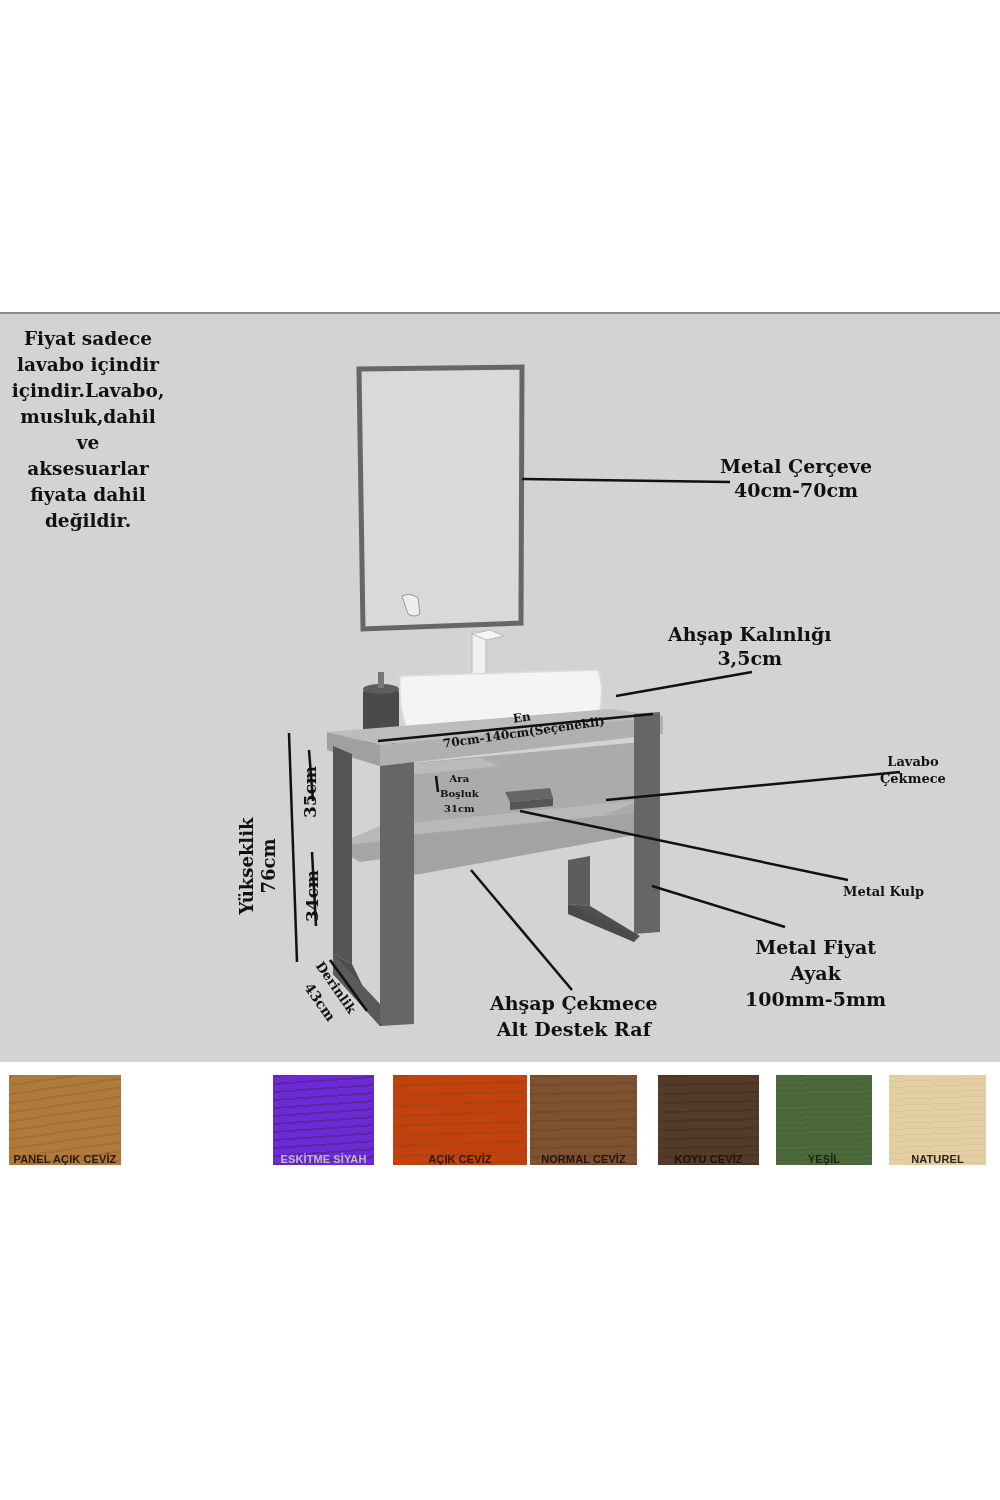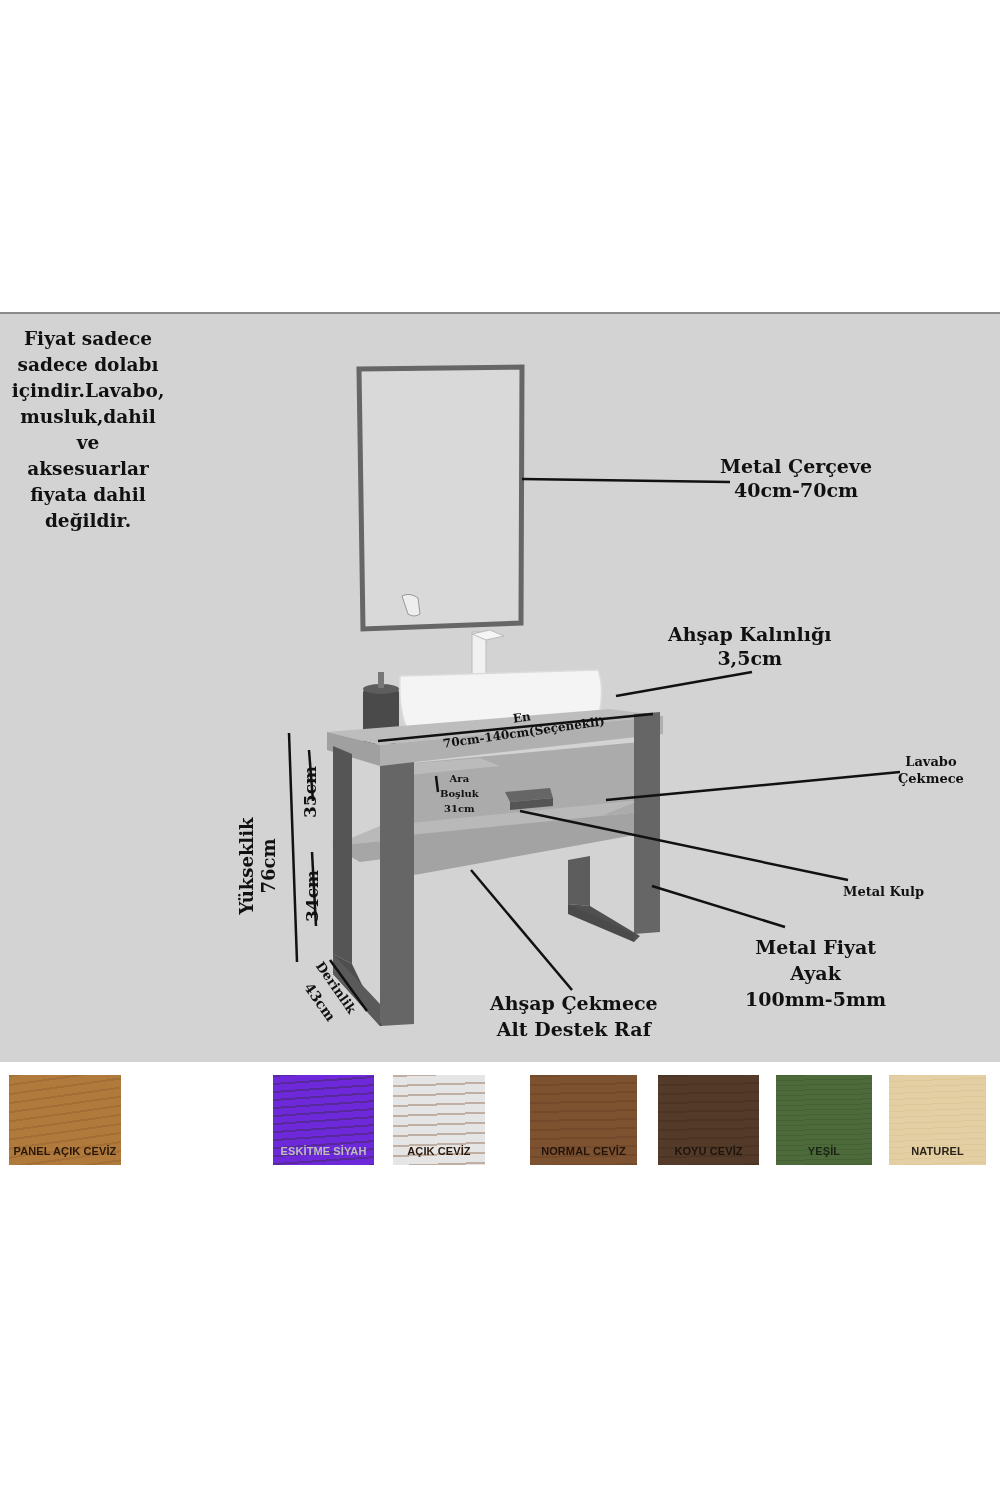--- a/index.html
+++ b/index.html
@@ -10,40 +10,40 @@
     position: absolute; left: 0; top: 312px; width: 1000px; height: 750px;
     background: #d3d3d3;
     border-top: 2px solid #8a8a8a;
   }
   .panel svg.art { position: absolute; left: 0; top: 0; width: 1000px; height: 750px; }
 
   .lbl { position: absolute; font-weight: bold; text-align: center; line-height: 1.28; white-space: nowrap; }
   .note { left: 8px; top: 12px; width: 160px; font-size: 18.5px; line-height: 26px; white-space: normal; }
   .l-frame  { left: 720px; top: 140px; font-size: 19px; }
   .l-wood   { left: 668px; top: 308px; font-size: 19px; }
-  .l-drawer { left: 898px; top: 440px; font-size: 13px; }
+  .l-drawer { left: 880px; top: 440px; font-size: 13px; }
   .l-kulp   { left: 843px; top: 570px; font-size: 13px; }
   .l-leg    { left: 745px; top: 620px; font-size: 19px; line-height: 26px; }
   .l-shelf  { left: 490px; top: 676px; font-size: 19px; line-height: 26px; }
   .l-en     { left: 440px; top: 408px; font-size: 12px; transform: rotate(-8deg); transform-origin: left top; }
   .l-ara    { left: 440px; top: 457px; font-size: 10px; line-height: 15px; }
 
   .rot { position: absolute; font-weight: bold; white-space: nowrap; transform-origin: center center; }
   .r-yuk  { left: 208px; top: 530px; width: 100px; text-align: center; font-size: 18px; transform: rotate(-90deg); line-height: 22px; }
   .r-35   { left: 280px; top: 468px; width: 60px; text-align: center; font-size: 17px; transform: rotate(-90deg); }
   .r-34   { left: 282px; top: 572px; width: 60px; text-align: center; font-size: 17px; transform: rotate(-90deg); }
   .r-der  { left: 296px; top: 666px; width: 80px; text-align: center; font-size: 13px; transform: rotate(55deg); }
   .r-43   { left: 290px; top: 680px; width: 60px; text-align: center; font-size: 14px; transform: rotate(55deg); }
 
   .swatches { position: absolute; left: 0; top: 1075px; width: 1000px; height: 92px; }
   .swatch {
     position: absolute; top: 0; height: 90px;
     display: flex; align-items: flex-end; justify-content: center;
     font-family: "Liberation Sans", "DejaVu Sans", sans-serif;
-    font-weight: bold; font-size: 11px; padding-bottom: 8px; letter-spacing: 0.1px;
+    font-weight: bold; font-size: 11px; padding-bottom: 0; letter-spacing: 0.1px;
     overflow: hidden;
   }
   .swatch .grain { position: absolute; inset: 0; opacity: 0.35; }
   .swatch span { position: relative; }
 </style>
 </head>
 <body>
 
 <div class="panel">
 
@@ -113,21 +113,21 @@
       <line x1="436" y1="462" x2="438" y2="478"></line>
       <line x1="289" y1="419" x2="297" y2="648"></line>
       <line x1="309" y1="436" x2="313" y2="487"></line>
       <line x1="312" y1="538" x2="316" y2="612"></line>
       <line x1="330" y1="646" x2="367" y2="697"></line>
     </g>
   </svg>
 
   <div class="lbl note">
     <div>Fiyat sadece</div>
-    <div>sadece dolabı</div>
+    <div>lavabo içindir</div>
     <div>içindir.Lavabo,</div>
     <div>musluk,dahil ve</div>
     <div>aksesuarlar</div>
     <div>fiyata dahil</div>
     <div>değildir.</div>
   </div>
 
   <div class="lbl l-frame">
     <div>Metal Çerçeve</div>
     <div>40cm-70cm</div>
@@ -182,21 +182,21 @@
 
 <div class="swatches">
   <div class="swatch" style="left:9px;width:112px;background:#b07a3c;color:#2a1708;">
     <div class="grain" style="background:repeating-linear-gradient(172deg,#8a5a28 0 2px,transparent 2px 9px);"></div>
     <span>PANEL AÇIK CEVİZ</span>
   </div>
   <div class="swatch" style="left:273px;width:101px;background:#6d28d9;color:#bdbdbd;">
     <div class="grain" style="background:repeating-linear-gradient(176deg,#2e2b28 0 2px,transparent 2px 8px);"></div>
     <span>ESKİTME SİYAH</span>
   </div>
-  <div class="swatch" style="left:393px;width:92px;background:#e5e5e5;color:#2a1708;">
+  <div class="swatch" style="left:393px;width:134px;background:#c2410c;color:#2a1708;">
     <div class="grain" style="background:repeating-linear-gradient(178deg,#7a4a26 0 2px,transparent 2px 10px);"></div>
     <span>AÇIK CEVİZ</span>
   </div>
   <div class="swatch" style="left:530px;width:107px;background:#7d5231;color:#24140a;">
     <div class="grain" style="background:repeating-linear-gradient(179deg,#5f3d22 0 2px,transparent 2px 9px);"></div>
     <span>NORMAL CEVİZ</span>
   </div>
   <div class="swatch" style="left:658px;width:101px;background:#543a28;color:#1e140c;">
     <div class="grain" style="background:repeating-linear-gradient(179deg,#3d2a1c 0 2px,transparent 2px 9px);"></div>
     <span>KOYU CEVİZ</span>

